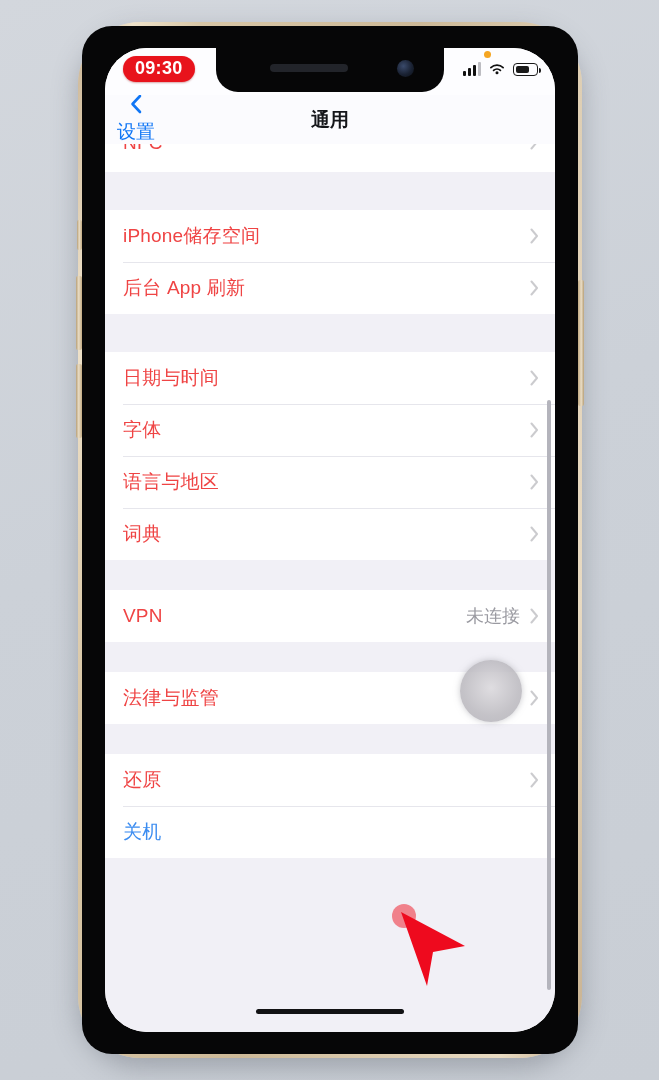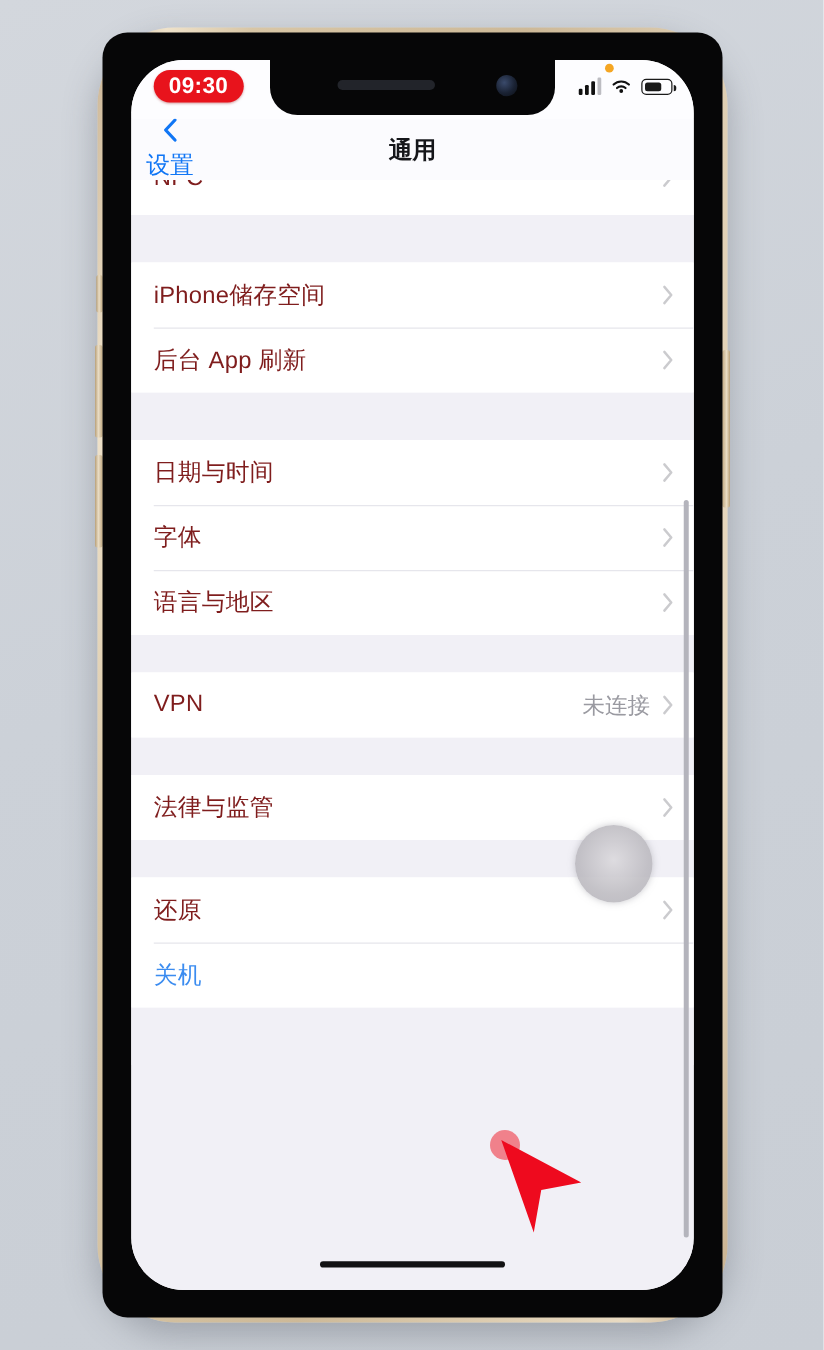--- a/index.html
+++ b/index.html
@@ -14,21 +14,21 @@
 
   
   .phone{
     position:absolute; left:78px; top:22px; width:504px; height:1036px;
     border-radius:62px;
     background:linear-gradient(100deg,#c9b393 0%,#efe2ca 8%,#d8c6a6 18%,#cdb998 50%,#e8dac2 88%,#c7b08e 100%);
     box-shadow:0 10px 26px rgba(90,95,105,.38);
   }
   .bezel{
     position:absolute; left:4px; top:4px; right:4px; bottom:4px;
-    border-radius:20px; background:#060607;
+    border-radius:30px; background:#060607;
   }
   .screen{
     position:absolute; left:23px; top:22px; right:23px; bottom:22px;
     border-radius:42px; background:#ffffff; overflow:hidden;
   }
 
   
   .btn-side{ position:absolute; background:linear-gradient(90deg,#b8a078,#e9dcc4 45%,#c3ab83); border-radius:2px; }
   .btn-mute{ left:-1px; top:198px; width:5px; height:30px; }
   .btn-vup { left:-2px; top:254px; width:6px; height:74px; }
@@ -110,21 +110,21 @@
   }
   .group{ background:#ffffff; }
   .row{
     position:relative; display:flex; align-items:center;
     height:52px; padding:0 16px 0 18px; background:#ffffff; cursor:pointer;
   }
   .row + .row::before{
     content:""; position:absolute; left:18px; right:0; top:0; height:1px;
     background:#e6e6ec;
   }
-  .row-label{ font-size:19px; color:#7f1d1d; letter-spacing:.2px; }
+  .row-label{ font-size:19px; color:#ef4444; letter-spacing:.2px; }
   .row-label.link{ color:#3b8cf0; }
   .row-right{ margin-left:auto; display:flex; align-items:center; gap:10px; }
   .row-value{ font-size:18px; color:#9a9aa1; }
   .chev{ width:9px; height:16px; opacity:.45; }
   .gap{ height:38px; background:#f1f0f6; }
   .gap.sm{ height:30px; }
   .gap.tall{ height:46px; }
   .row.cut{ height:28px; align-items:flex-start; overflow:hidden; }
   .row.cut .row-label{ margin-top:-12px; }
   .row.cut .row-right{ margin-top:-10px; }
@@ -257,20 +257,28 @@
               </span>
             </div>
             <div class="row">
               <span class="row-label">语言与地区</span>
               <span class="row-right">
                 <svg class="chev" viewBox="0 0 9 16">
                   <path d="M1.5 1.5 7 8l-5.5 6.5" stroke="#8e8e95" stroke-width="2" fill="none" stroke-linecap="round" stroke-linejoin="round"></path>
                 </svg>
               </span>
             </div>
+            <div class="row">
+              <span class="row-label">词典</span>
+              <span class="row-right">
+                <svg class="chev" viewBox="0 0 9 16">
+                  <path d="M1.5 1.5 7 8l-5.5 6.5" stroke="#8e8e95" stroke-width="2" fill="none" stroke-linecap="round" stroke-linejoin="round"></path>
+                </svg>
+              </span>
+            </div>
           </div>
 
           <div class="gap sm"></div>
 
           <div class="group">
             <div class="row">
               <span class="row-label">VPN</span>
               <span class="row-right">
                 <span class="row-value">未连接</span>
                 <svg class="chev" viewBox="0 0 9 16">

